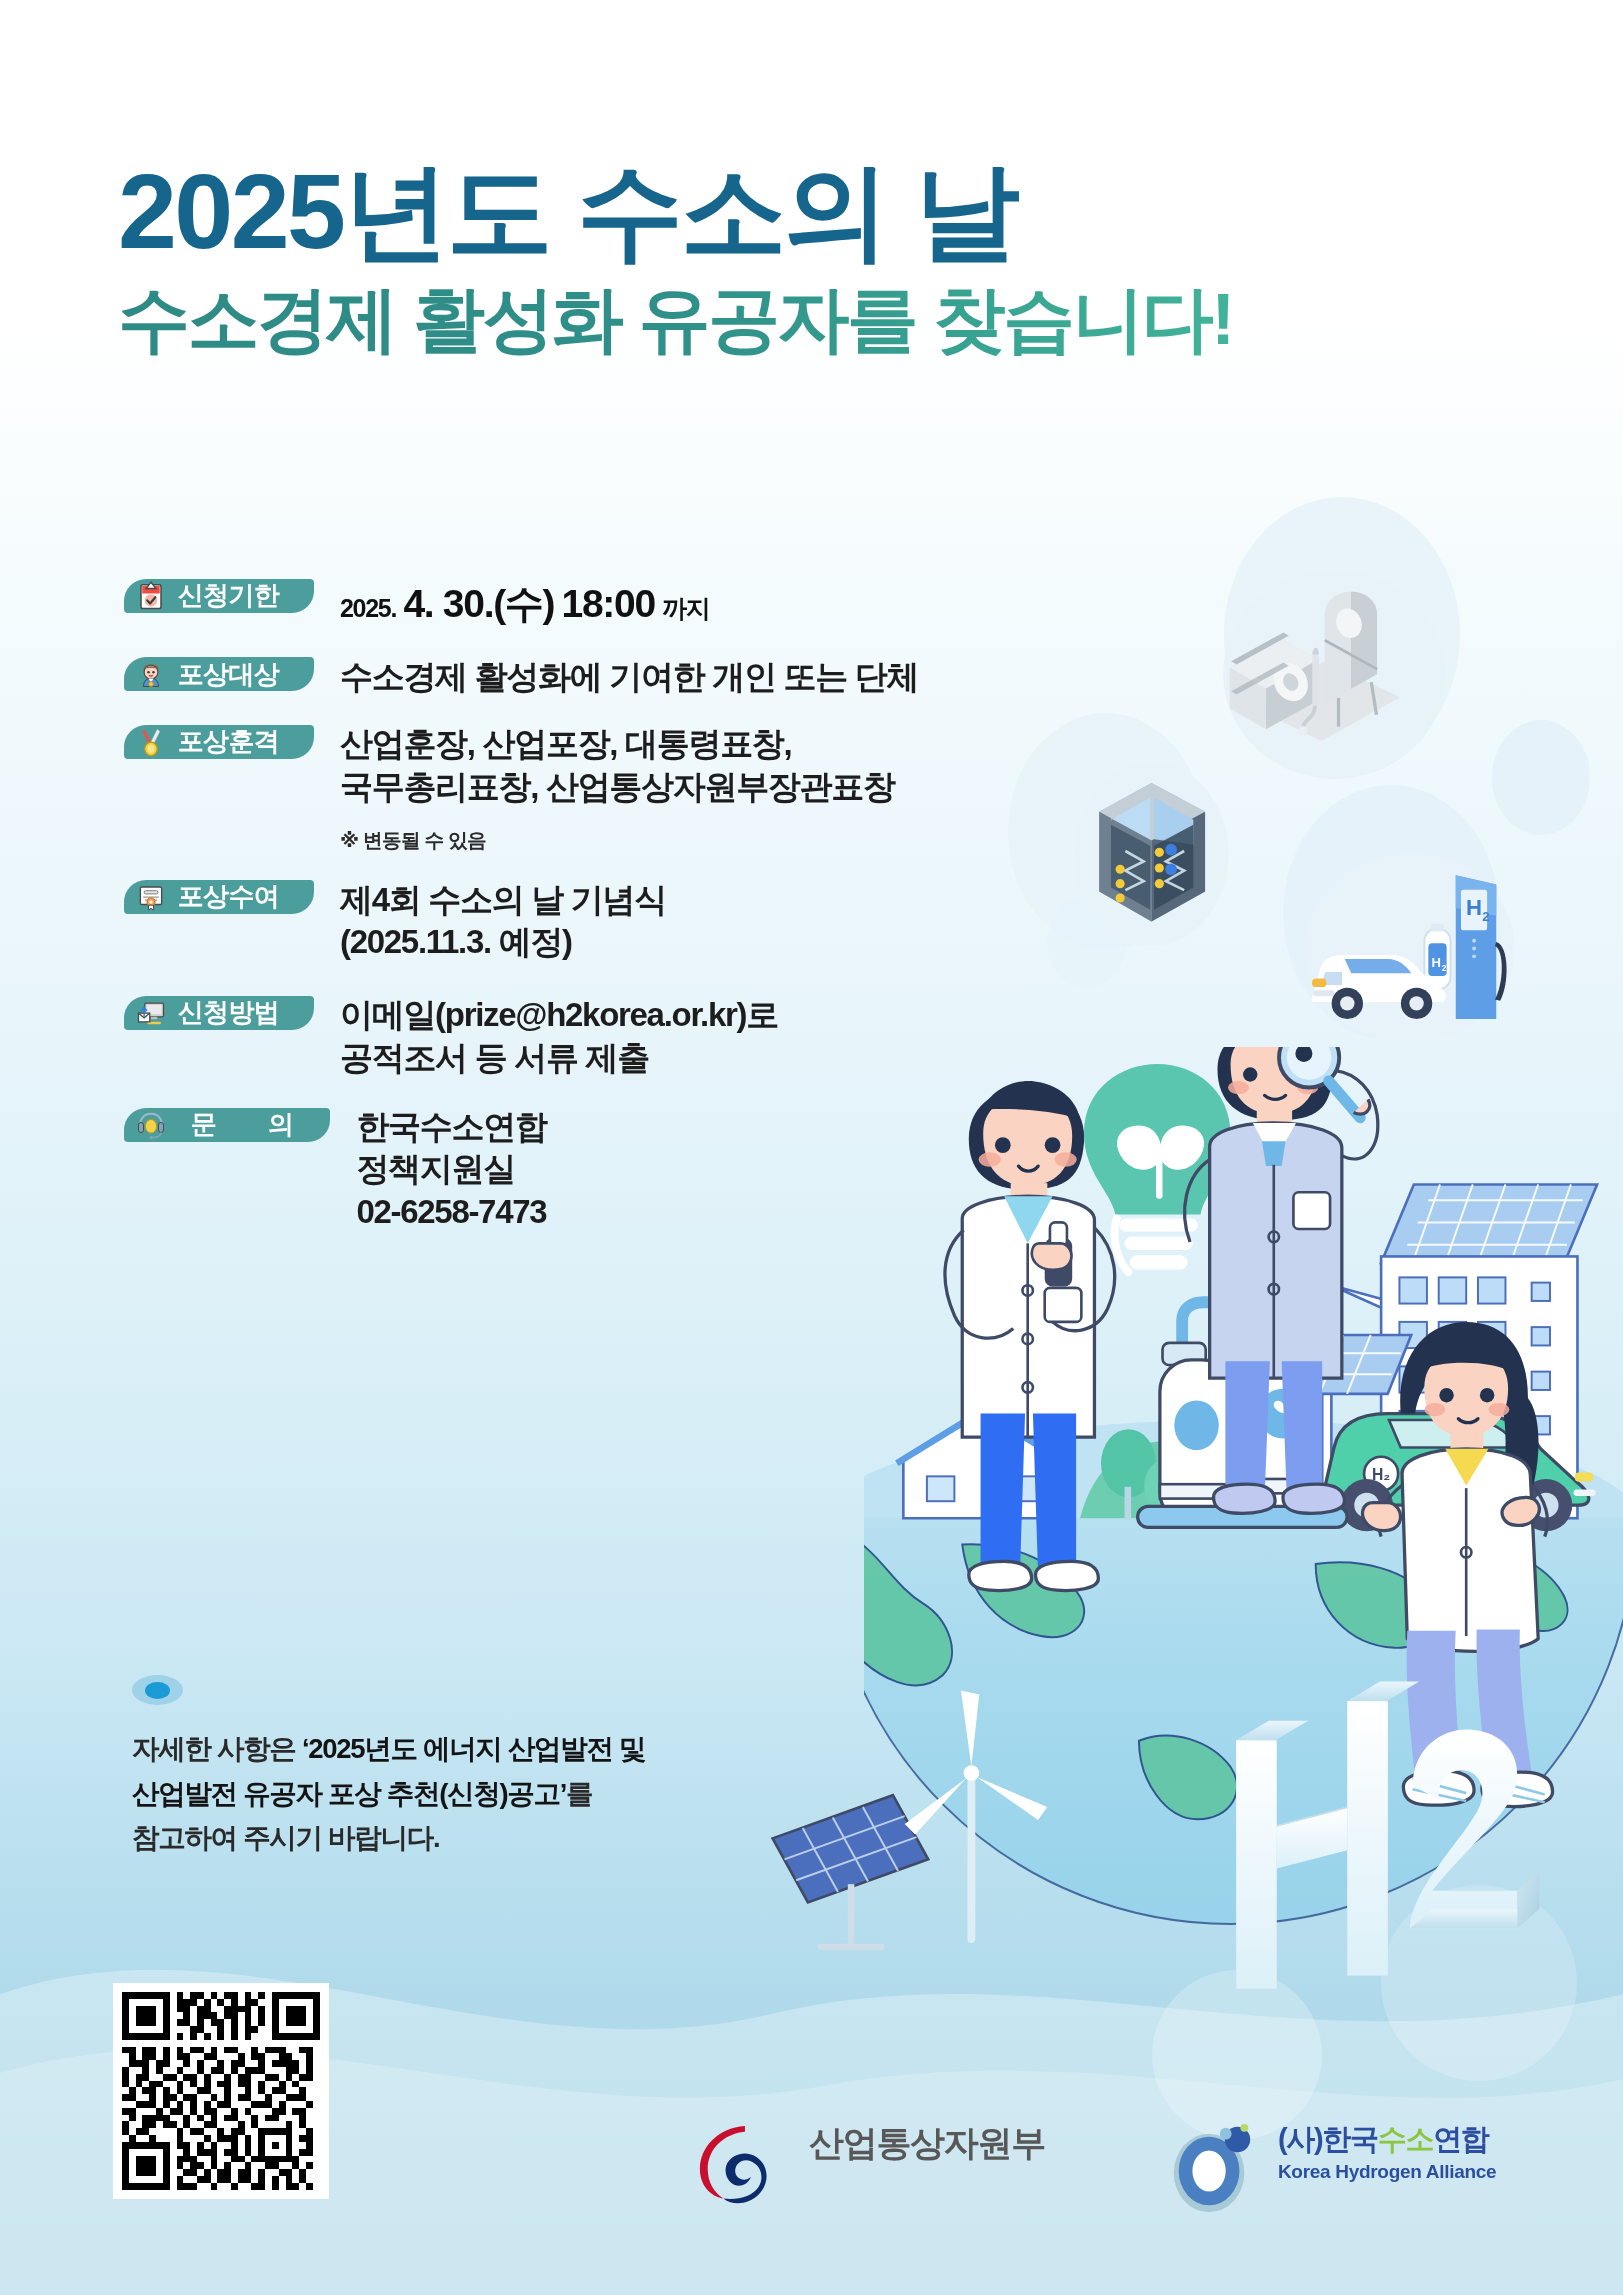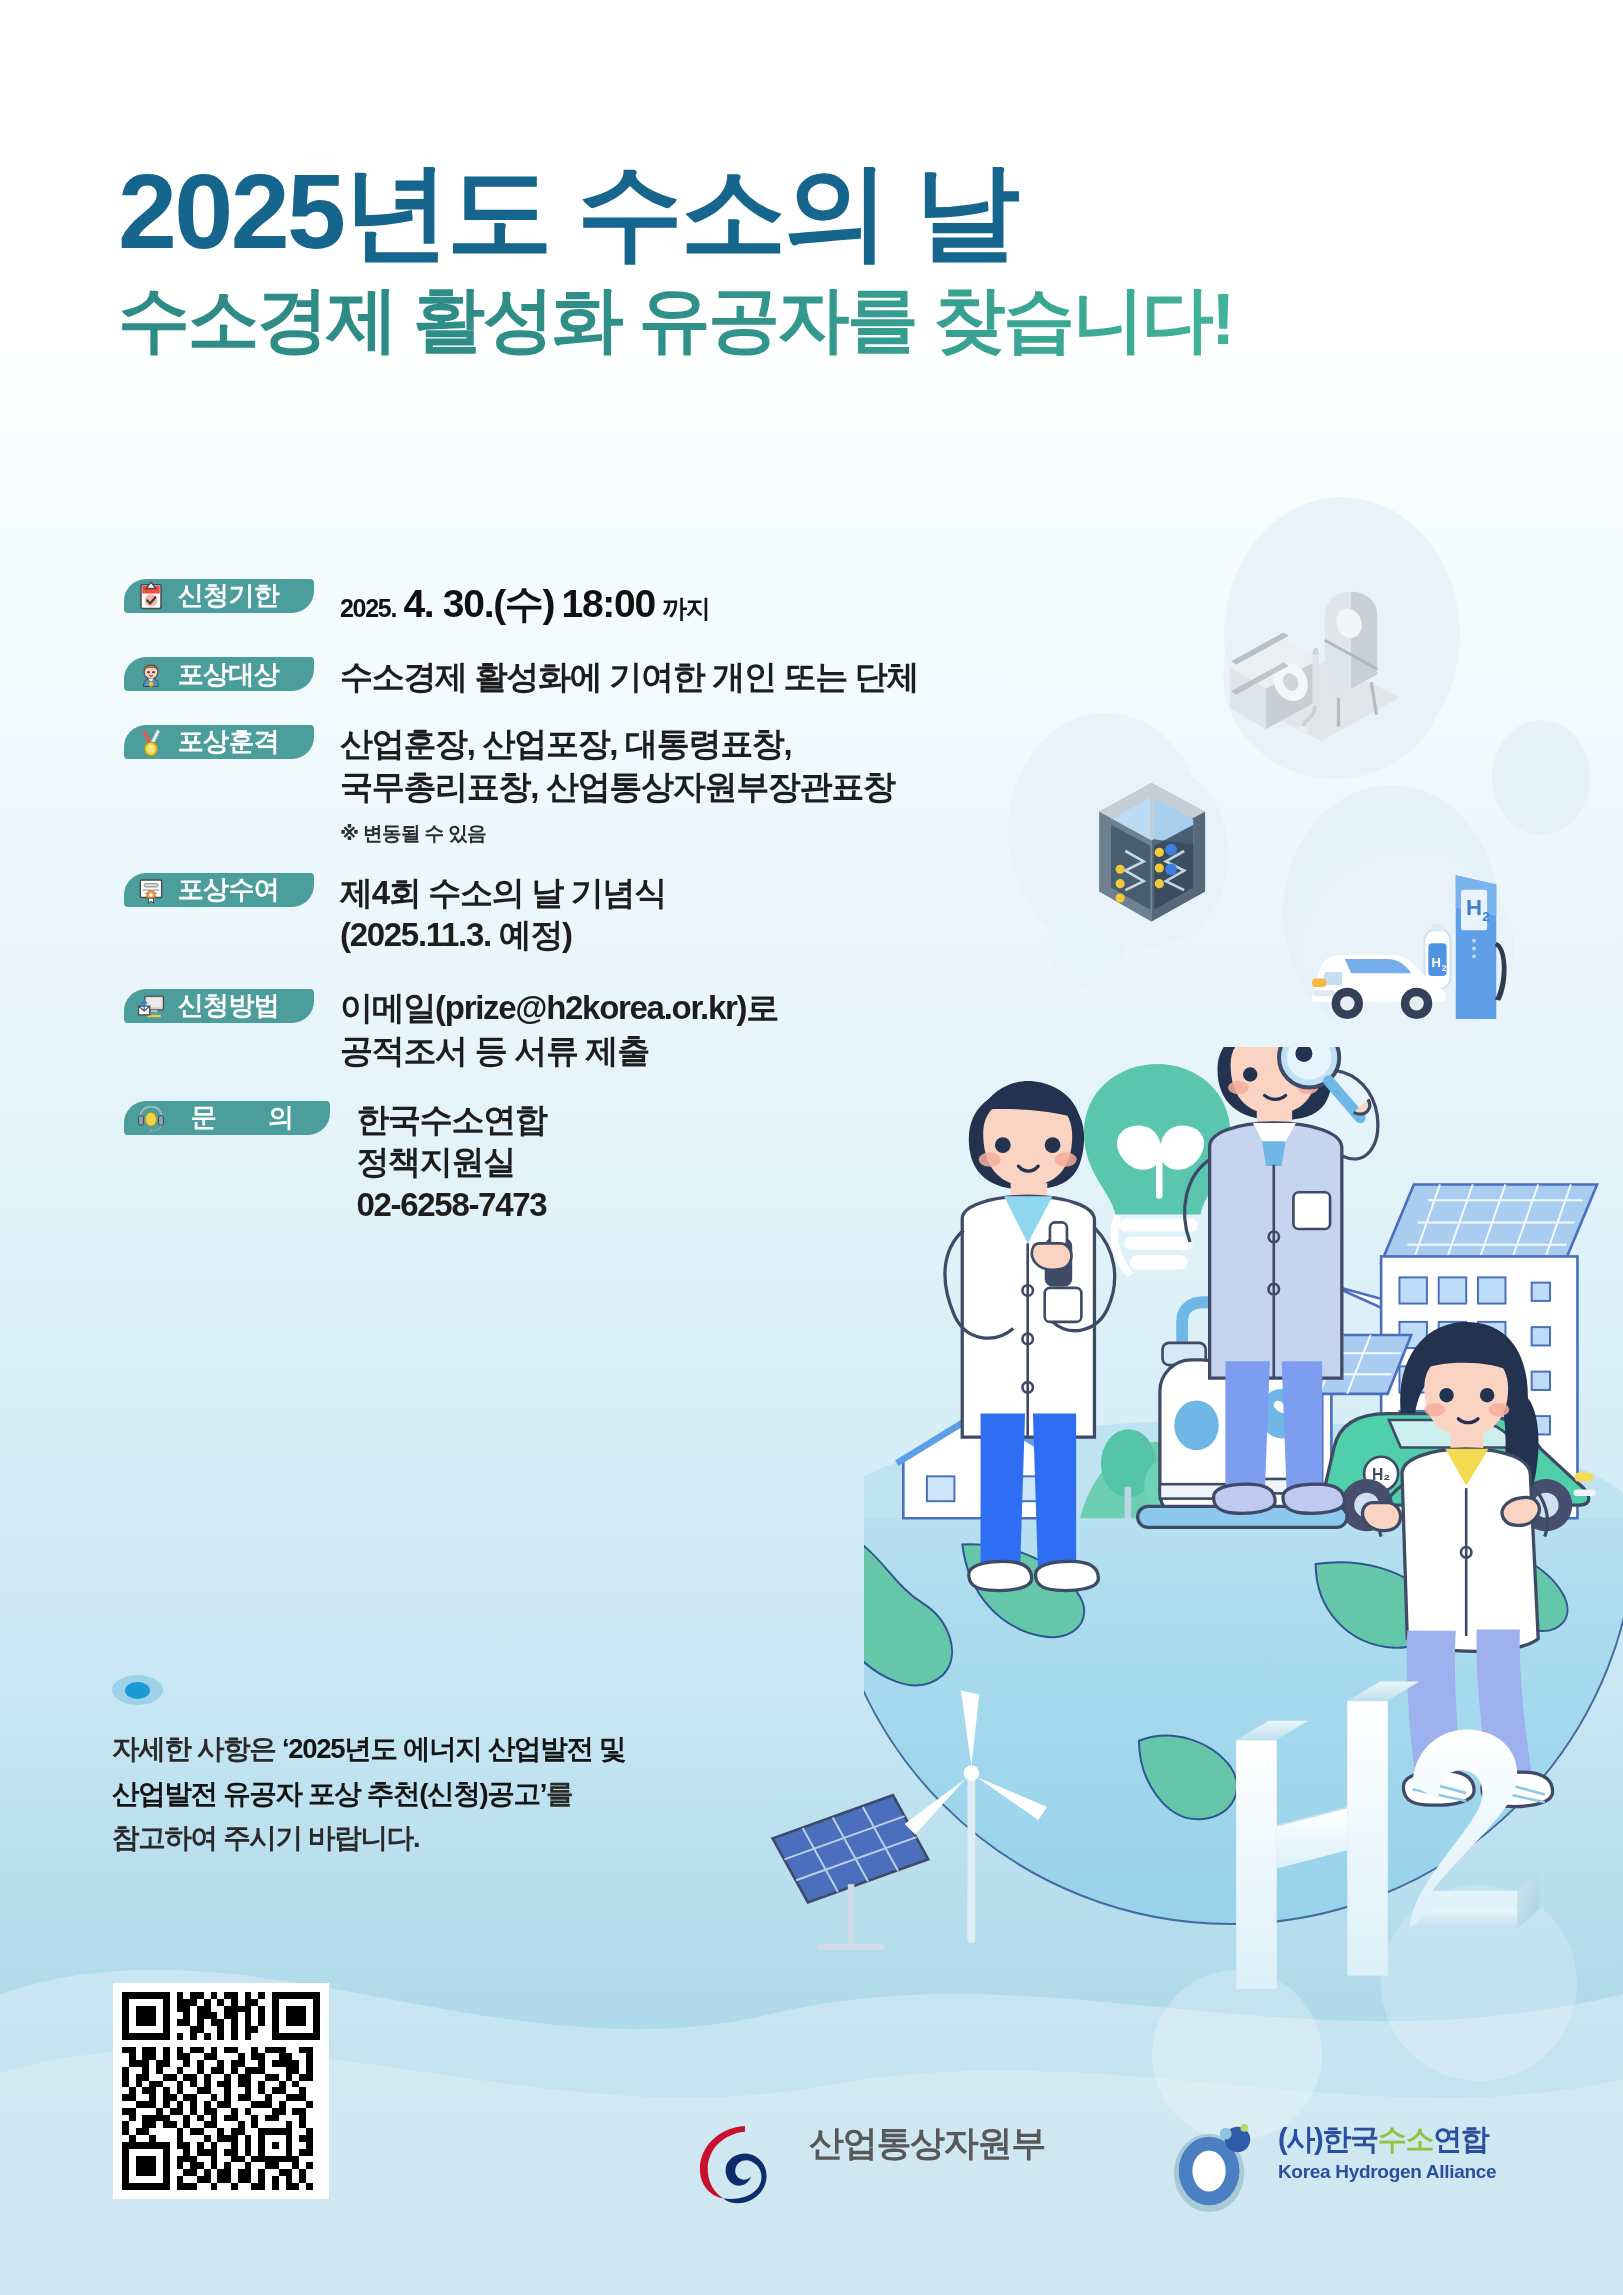--- a/index.html
+++ b/index.html
@@ -58,27 +58,27 @@
   .badge .bi{width:30px;height:30px;flex:0 0 auto;}
   .badge .bl{
     color:#ffffff;font-size:26px;font-weight:800;letter-spacing:-0.7px;white-space:nowrap;
   }
   .badge .bl.spread{letter-spacing:22px;padding-left:13px;}
   .rowtxt{margin-left:26px;padding-top:1.3px;}
   .rowtxt .ln{
     font-size:33px;font-weight:700;color:#1d1d1d;letter-spacing:-1.3px;
     line-height:1.28;white-space:nowrap;
   }
-  .rowtxt .note{font-size:19.6px;font-weight:600;color:#2b2b2b;margin-top:12px;letter-spacing:-0.7px;}
+  .rowtxt .note{font-size:19.6px;font-weight:600;color:#2b2b2b;margin-top:19px;letter-spacing:-0.7px;}
   .date-line{font-size:31px;font-weight:700;color:#111;letter-spacing:-1.3px;white-space:nowrap;}
   .date-line .strong{font-size:39px;font-weight:900;}
   .date-line .small{font-size:25px;font-weight:700;}
 
   
-  .notebox{position:absolute;left:112px;top:1675px;width:753px;}
+  .notebox{position:absolute;left:132px;top:1675px;width:753px;}
   .dot{
     width:51px;height:30px;border-radius:50%;background:#9ed2e8;
     display:flex;align-items:center;justify-content:center;margin-bottom:22px;
   }
   .dot i{display:block;width:25px;height:17px;border-radius:50%;background:#1c9ad6;}
   .noteline{font-size:27.5px;line-height:1.62;color:#2a2a2a;letter-spacing:-1.3px;font-weight:600;white-space:nowrap;}
   .noteline b{font-weight:900;color:#141414;}
 
   
   .qr{position:absolute;left:113px;top:1983px;width:216px;height:216px;background:#fff;padding:9.2px;box-sizing:border-box;}

